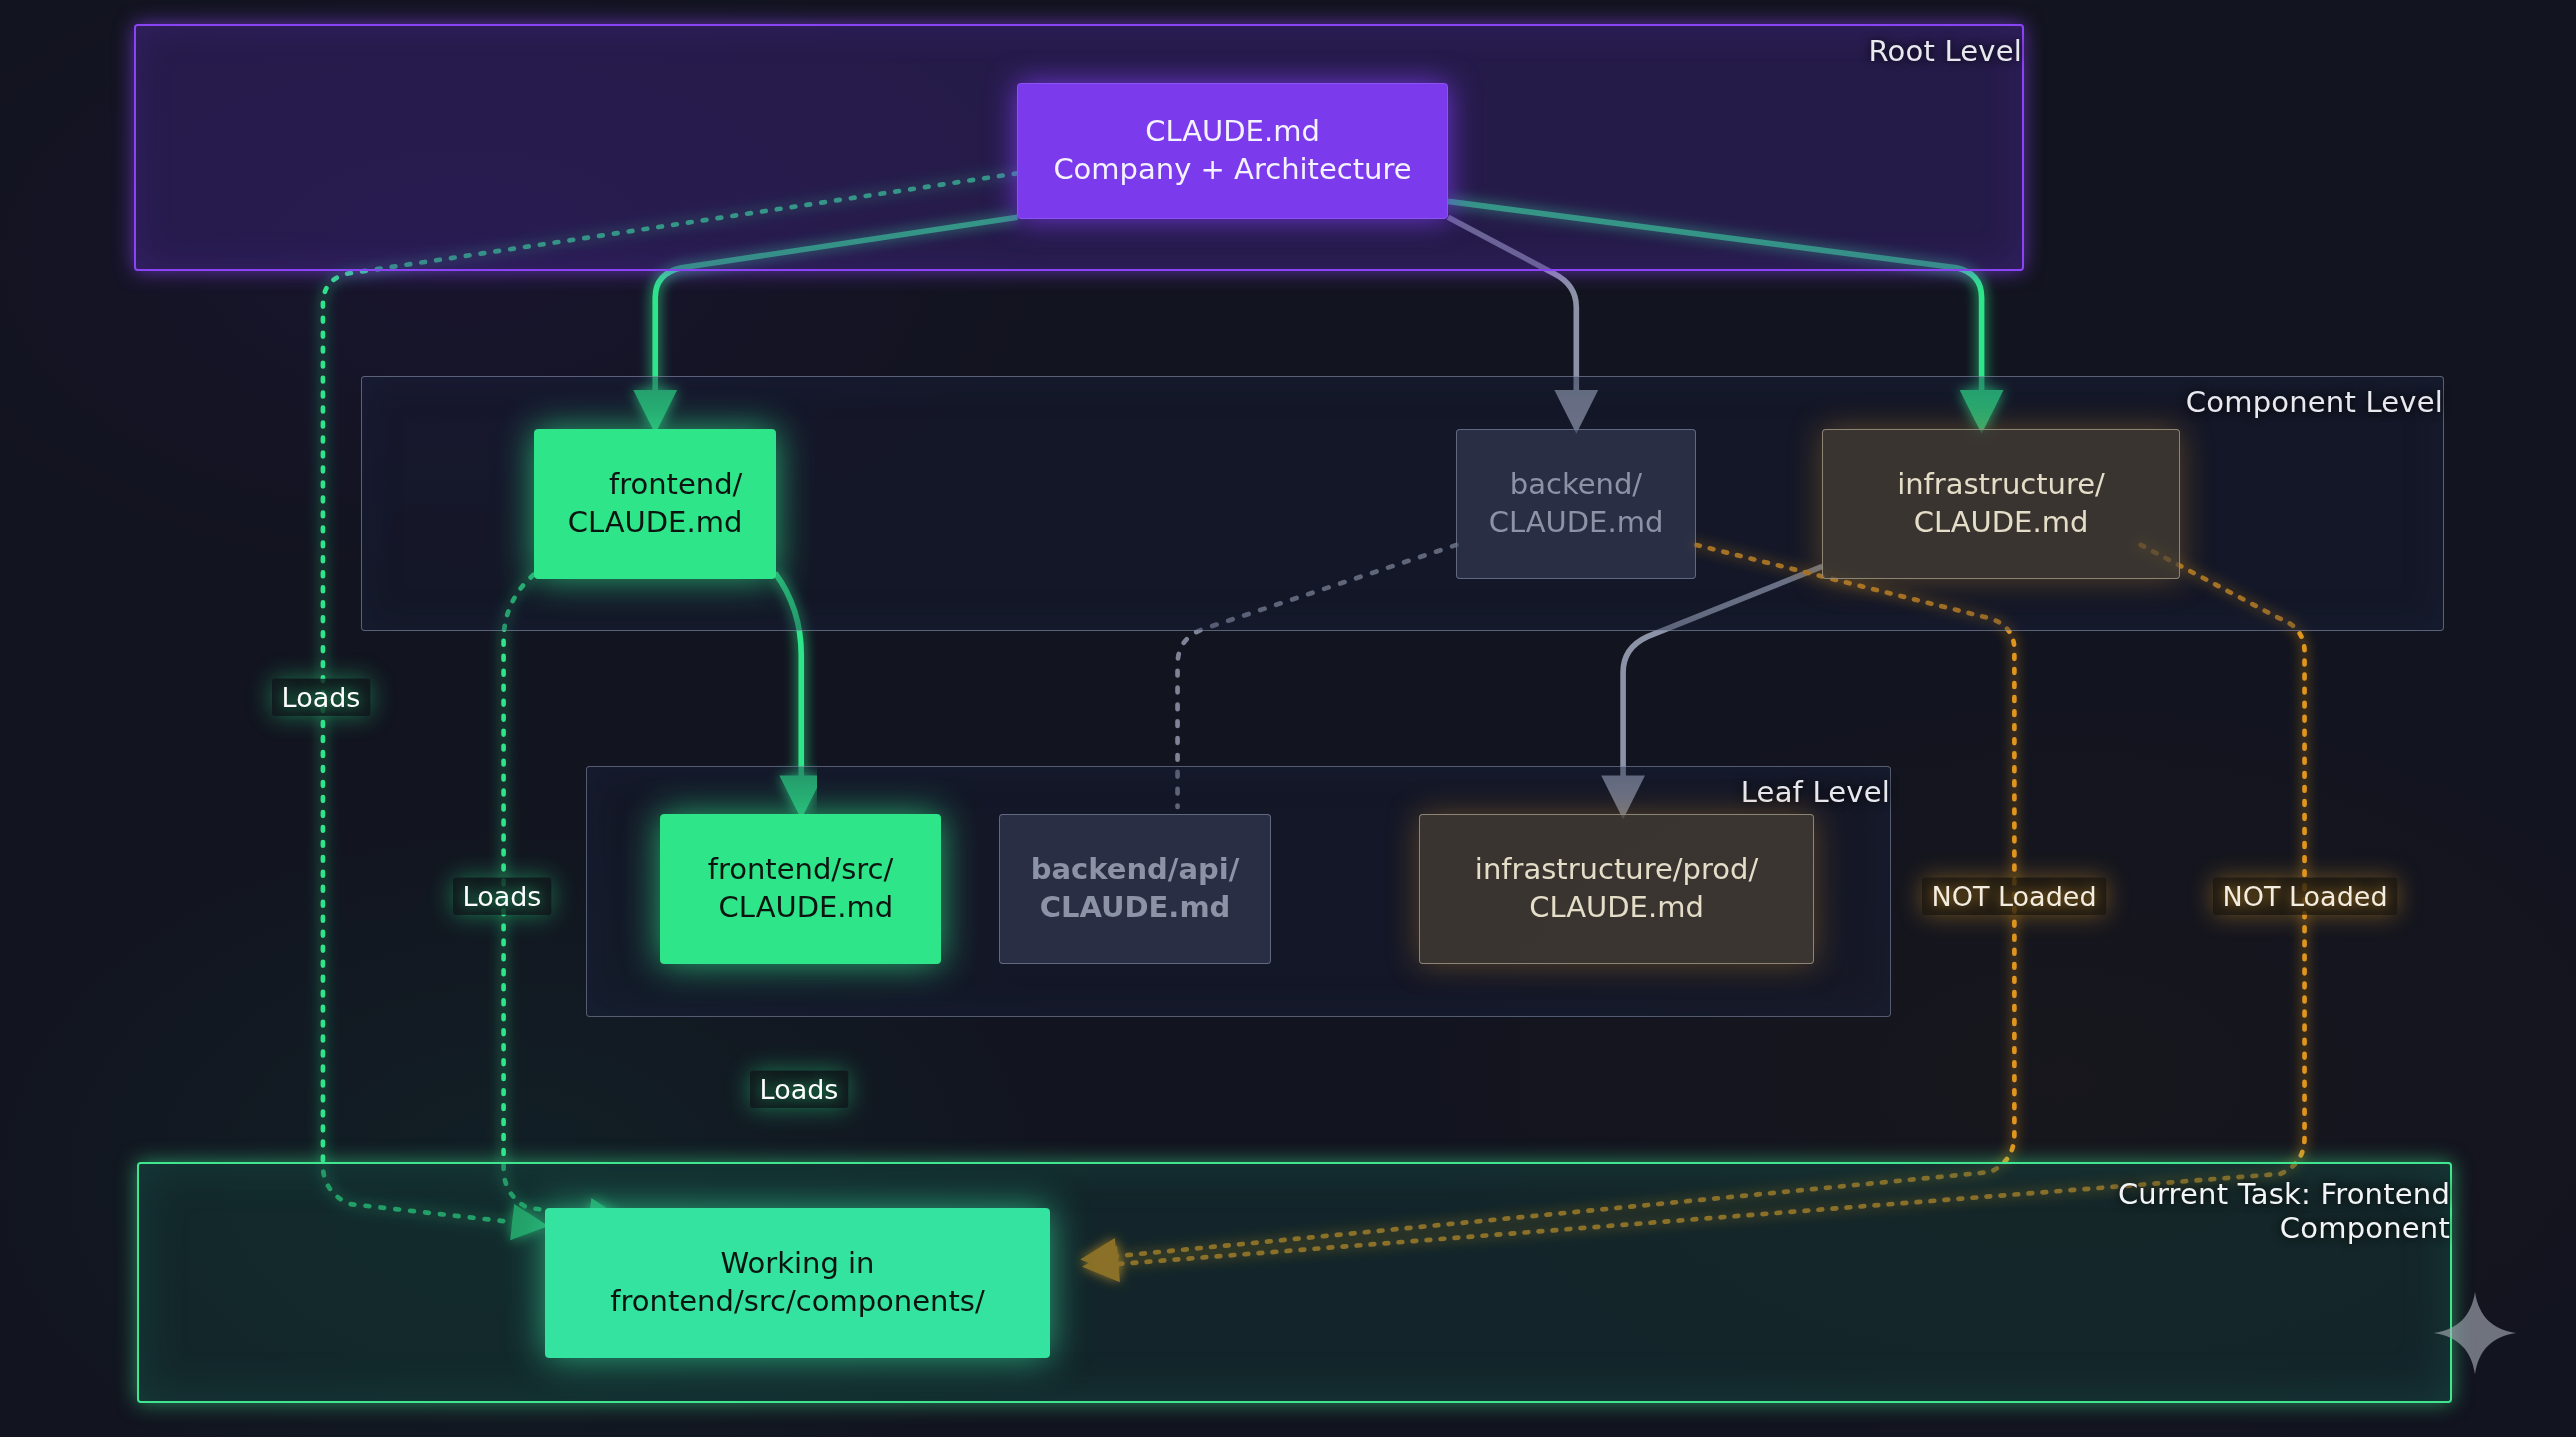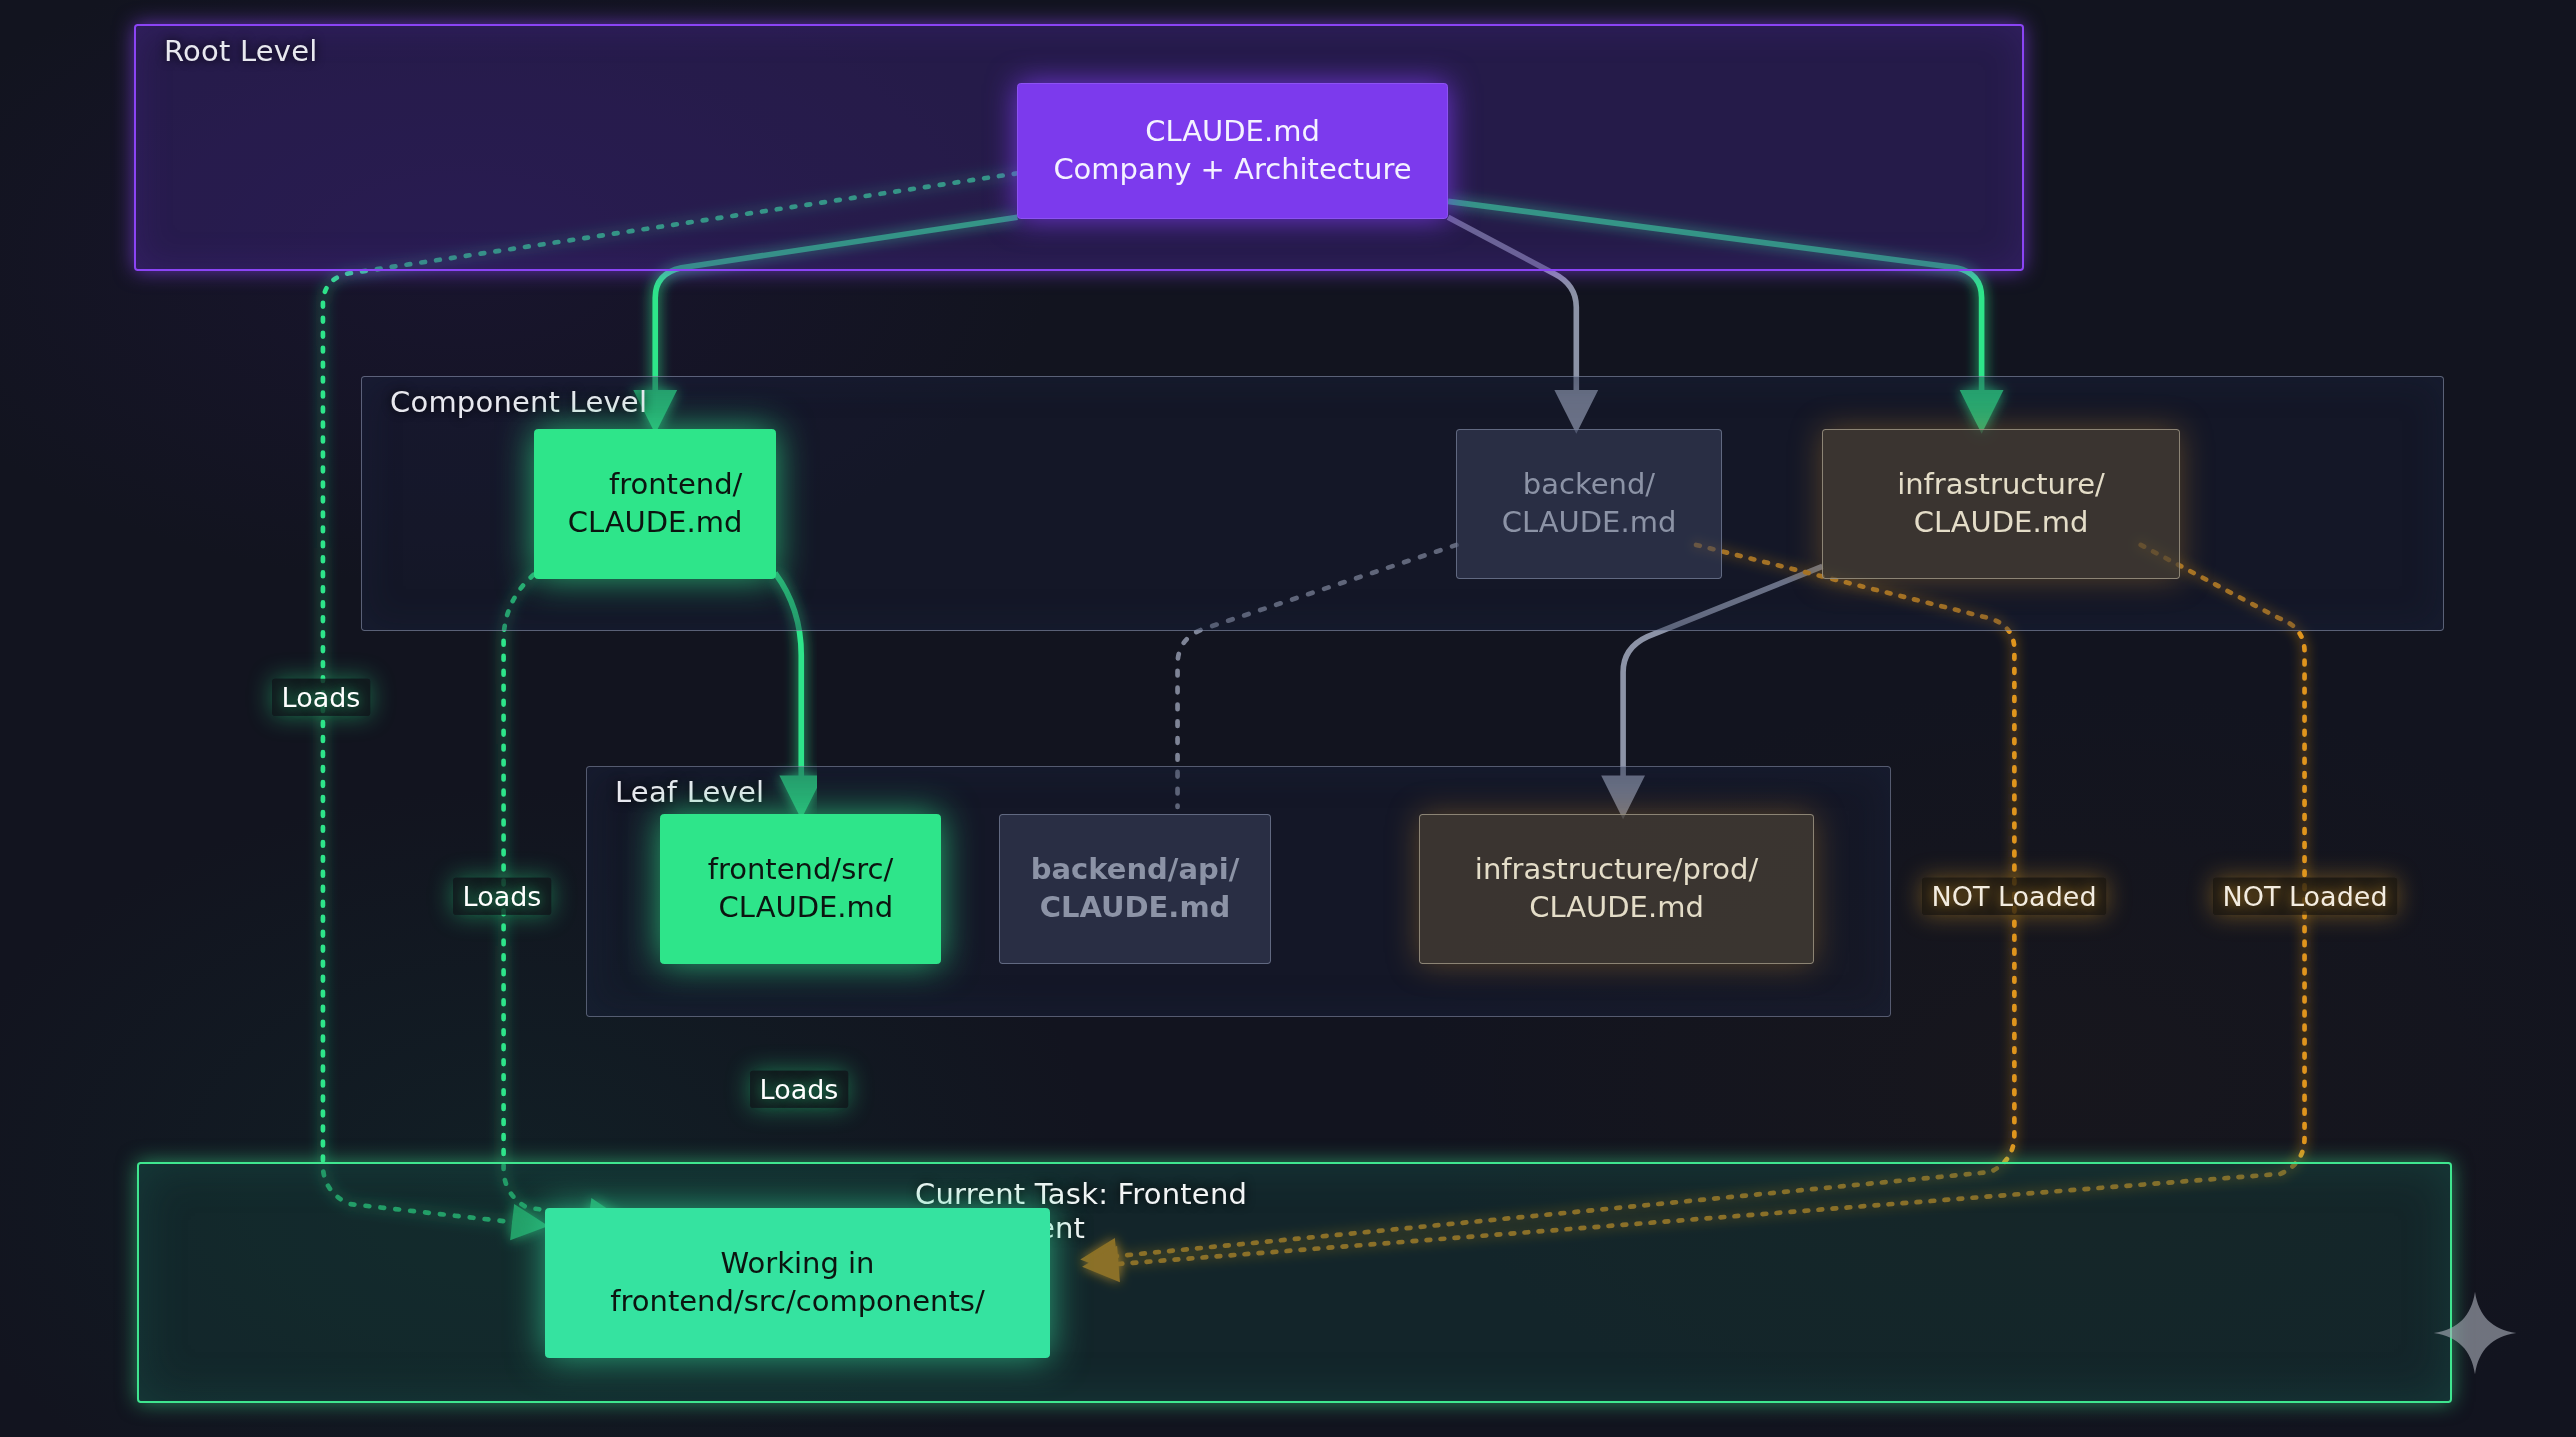--- a/index.html
+++ b/index.html
@@ -21,26 +21,25 @@
   svg#wires { position: absolute; inset: 0; width: 2576px; height: 1438px; }
 
   
   .group {
     position: absolute;
     border-radius: 3.7px;
   }
   .group .glabel {
     position: absolute;
     top: 7.5px; left: 0; width: 100%;
-    text-align: left;
+    text-align: right;
     color: #e8e8ef;
     font-size: 29px;
     letter-spacing: 0.2px;
     text-shadow: 0 0 9.4px rgba(0,0,0,.9);
-    margin-left: 28px;
   }
   .group-root {
     left: 134px; top: 24px; width: 1890px; height: 247px;
     background: rgba(64,38,130,0.42);
     border: 2.8px solid #8B44F5;
     box-shadow: 0 0 20.6px rgba(139,68,245,.65), inset 0 0 37px rgba(100,50,190,.22);
   }
   .group-component {
     left: 361px; top: 376px; width: 2083px; height: 255px;
     background: rgba(28,34,58,0.30);
@@ -95,21 +94,21 @@
     background: #35E3A0; color: #0c1410; font-size: 29px;
     border: 1.9px solid #35E3A0;
     box-shadow: 0 0 37px rgba(53,227,160,.68);
   }
   .node-dim {
     background: rgba(58,66,92,0.55);
     color: #8c93a6;
     font-size: 29px;
     border: 1.9px solid rgba(136,145,170,0.60);
   }
-  .node-backend { left: 1456px; top: 429px; width: 266px; height: 150px; }
+  .node-backend { left: 1456px; top: 429px; width: 240px; height: 150px; }
   .node-backend-api { left: 999px; top: 814px; width: 272px; height: 150px; font-weight: bold; }
   .node-unloaded {
     background: rgba(74,66,52,0.70);
     color: #e4ddc8;
     font-size: 29px;
     border: 1.9px solid rgba(168,160,140,0.75);
     box-shadow: 0 0 32px rgba(214,150,40,.35);
   }
   .node-infra { left: 1822px; top: 429px; width: 358px; height: 150px; }
   .node-infra-prod { left: 1419px; top: 814px; width: 395px; height: 150px; }

